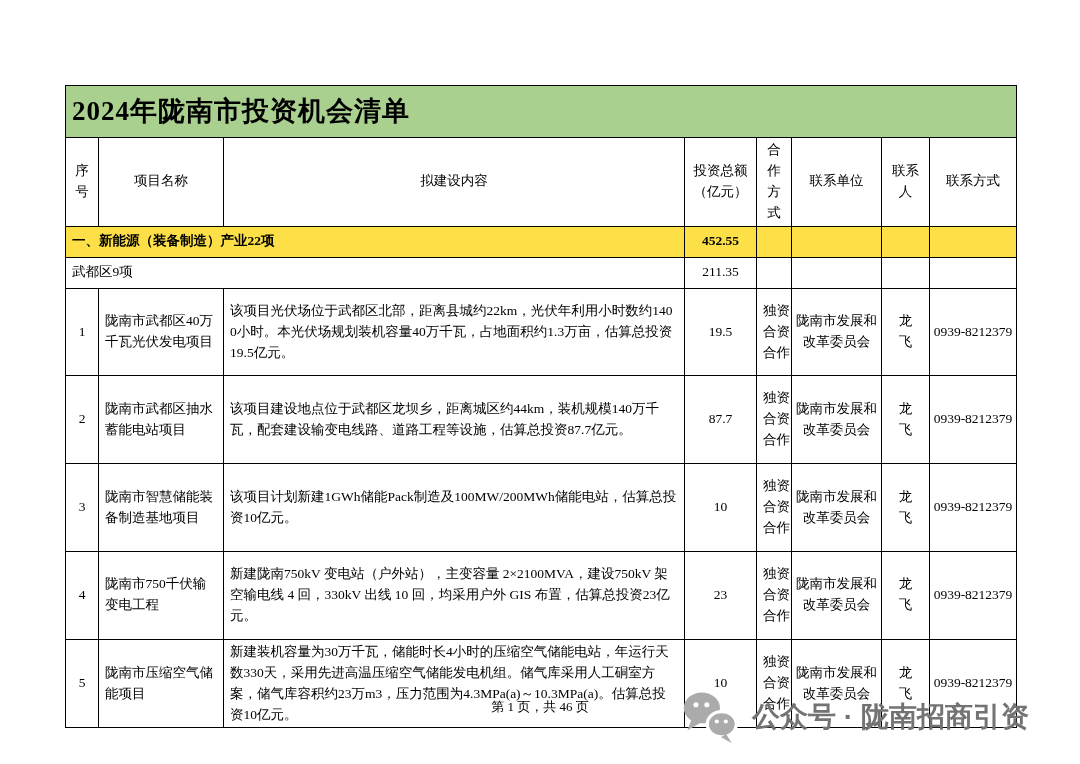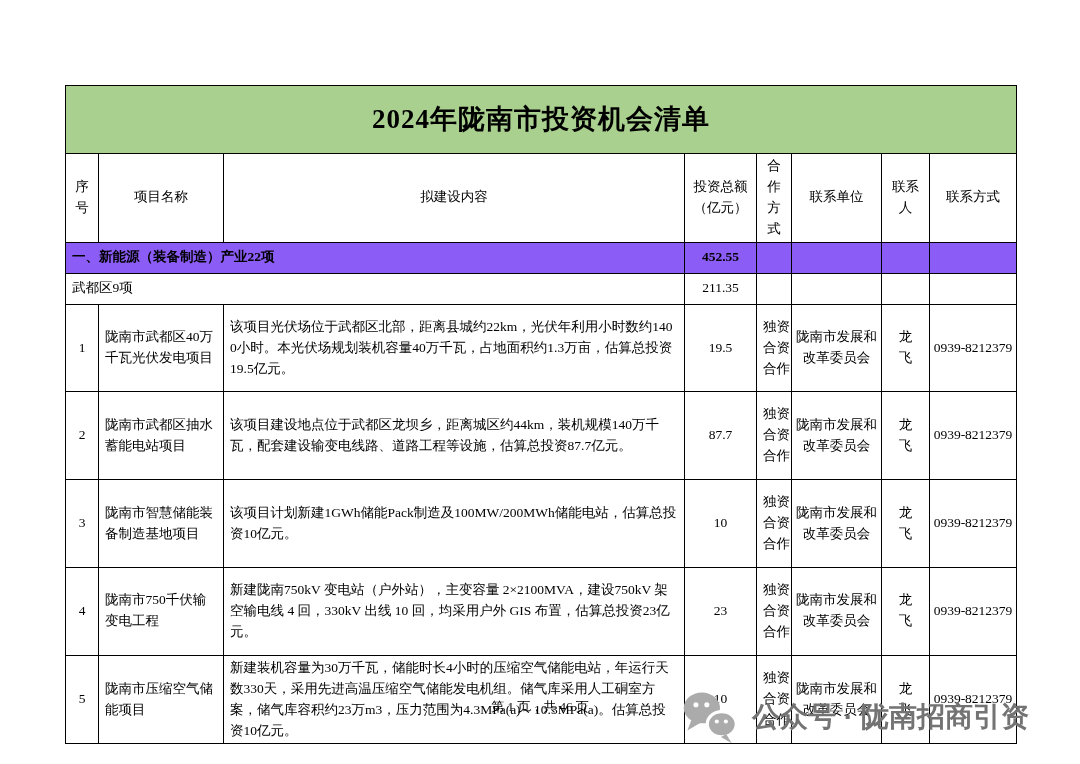--- a/index.html
+++ b/index.html
@@ -9,27 +9,27 @@
     font-family:"Liberation Serif", serif; color:#000;
   }
   .sheet { position:absolute; left:65px; top:85px; width:951px; }
   table { border-collapse:collapse; table-layout:fixed; width:951px; }
   td {
     border:1.6px solid #000; padding:2px 6px;
     font-size:13.5px; line-height:1.55; vertical-align:middle;
     overflow:hidden; word-break:break-all;
   }
   .title-cell {
-    background:#a9d08e; text-align:center; font-weight:bold;
-    font-size:27px; height:68px; letter-spacing:1px;
+    background:#a9d08e; font-weight:bold;
+    font-size:27px; height:52px; letter-spacing:1px;
   }
   tr.hdr td { text-align:center; height:44px; padding:2px 4px; }
   .center { text-align:center; }
   .bold { font-weight:bold; }
-  .green { background:#8b5cf6; }
+  .green { background:#fde047; }
   .sm-row td { height:31px; }
   .r70 td { height:70px; }
   .r76 td { height:76px; }
   .r81 td { height:81px; }
   td.narrow { padding:12px 1px; text-align:right; }
   td.phone { padding:2px 2px; text-align:center; }
   td.contact-unit { text-align:center; padding:2px 4px; }
   .footer-page {
     position:absolute; top:698px; left:0; width:1080px;
     text-align:center; font-size:13px;

